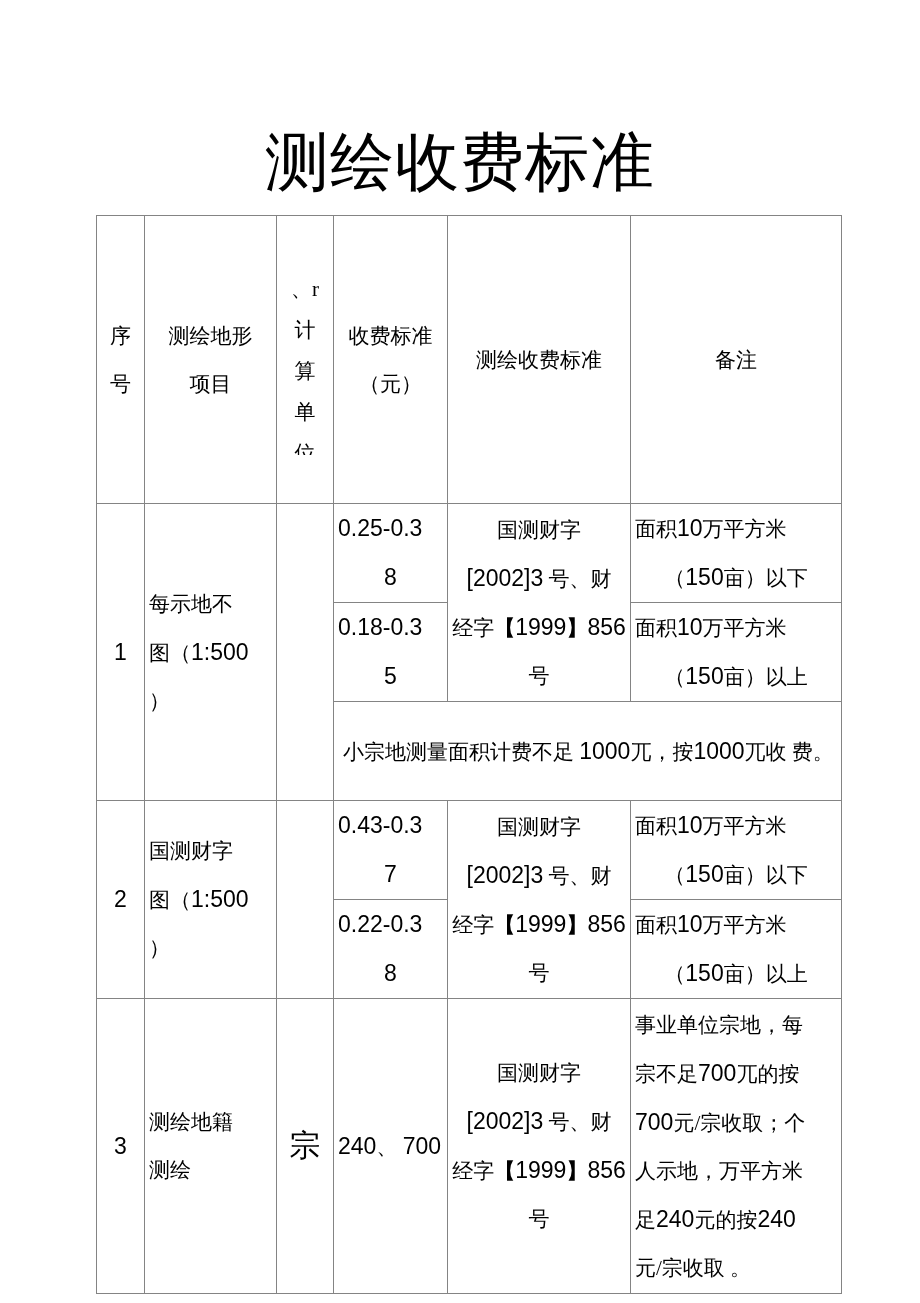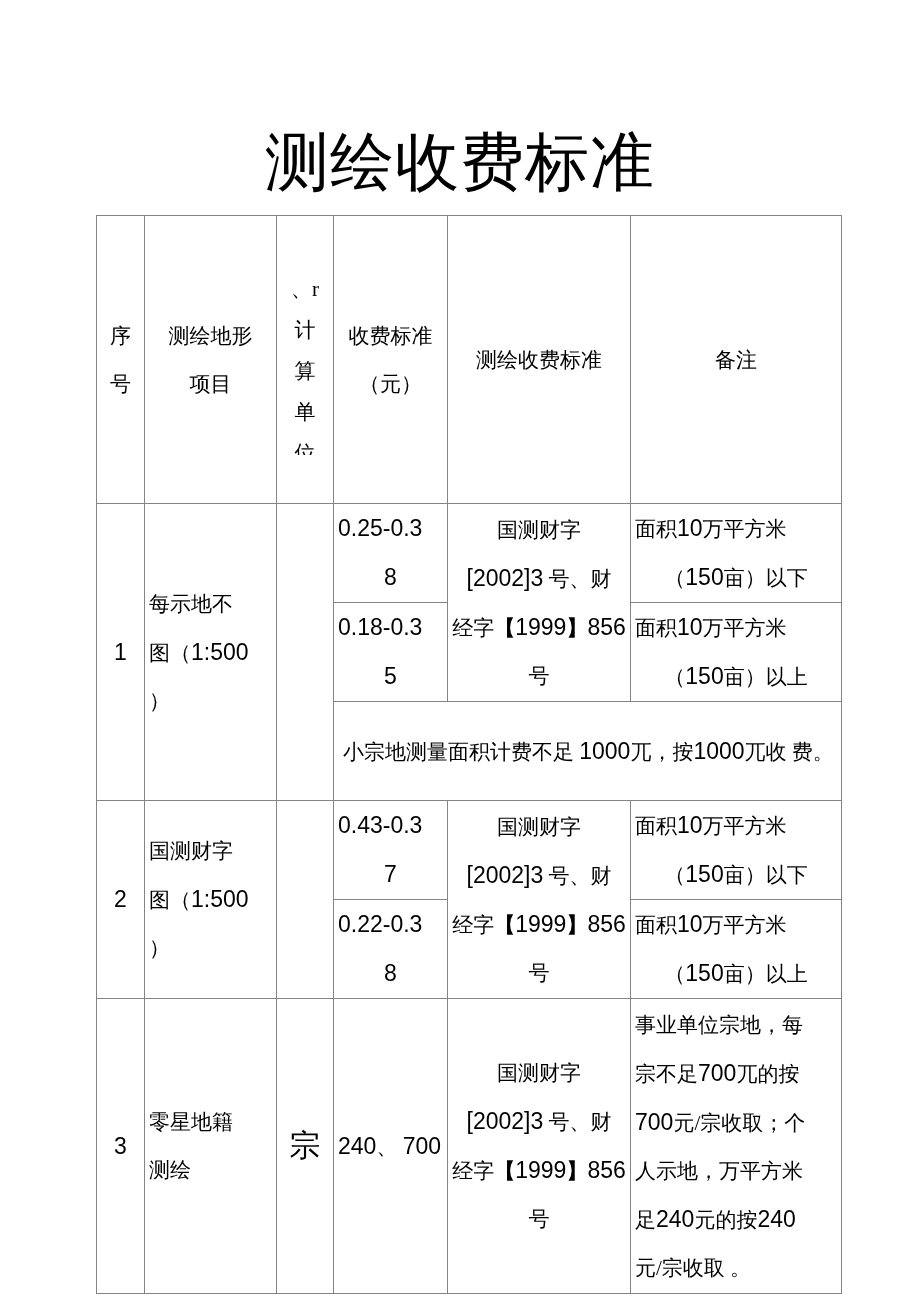--- a/index.html
+++ b/index.html
@@ -136,21 +136,21 @@
         </td>
     <td>
           <div class="ln al-left"><span class="cn">面积</span><span class="num">10</span><span class="cn">万平方米</span></div>
           <div class="ln al-center"><span class="cn">（</span><span class="num">150</span><span class="cn">亩）以上</span></div>
         </td>
   </tr>
 
   <tr class="r-3">
     <td class="serial-cell">3</td>
     <td>
-          <div class="ln al-left"><span class="cn">零星地籍</span></div>
+          <div class="ln al-left"><span class="cn">测绘地籍</span></div>
           <div class="ln al-left"><span class="cn">测绘</span></div>
         </td>
     <td class="unit-cell">宗</td>
     <td>
           <div class="ln al-left"><span class="num">240</span><span class="cn">、 </span><span class="num">700</span></div>
         </td>
     <td>
           <div class="ln al-center"><span class="cn">国测财字</span></div>
           <div class="ln al-center"><span class="num">[2002]3</span><span class="cn"> 号、财</span></div>
           <div class="ln al-center"><span class="cn">经字</span><span class="brk">【</span><span class="num">1999</span><span class="brk">】</span><span class="num">856</span></div>

